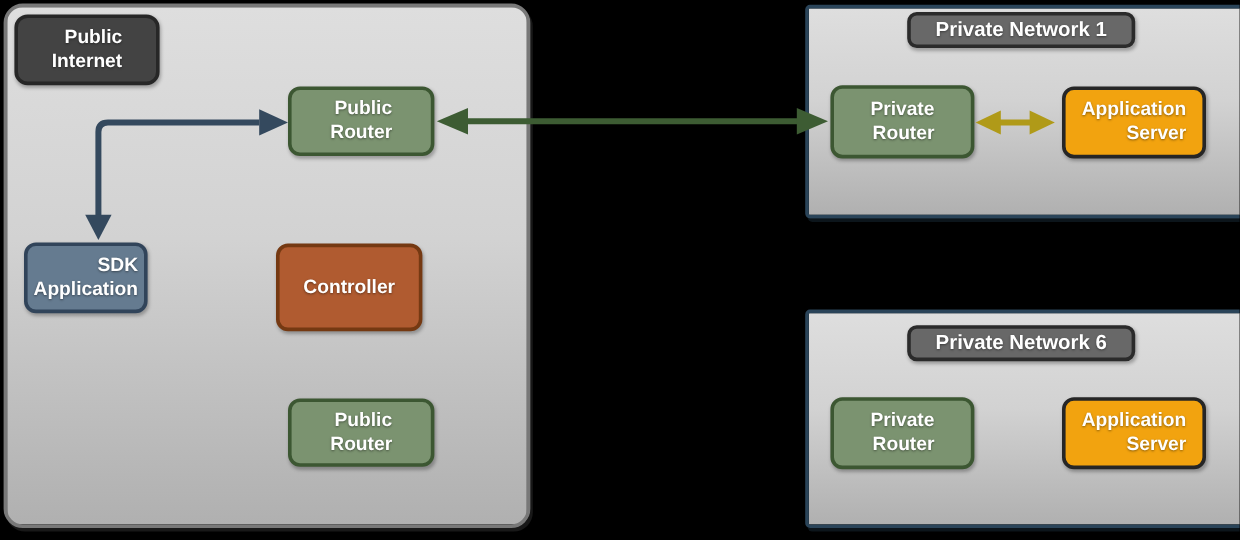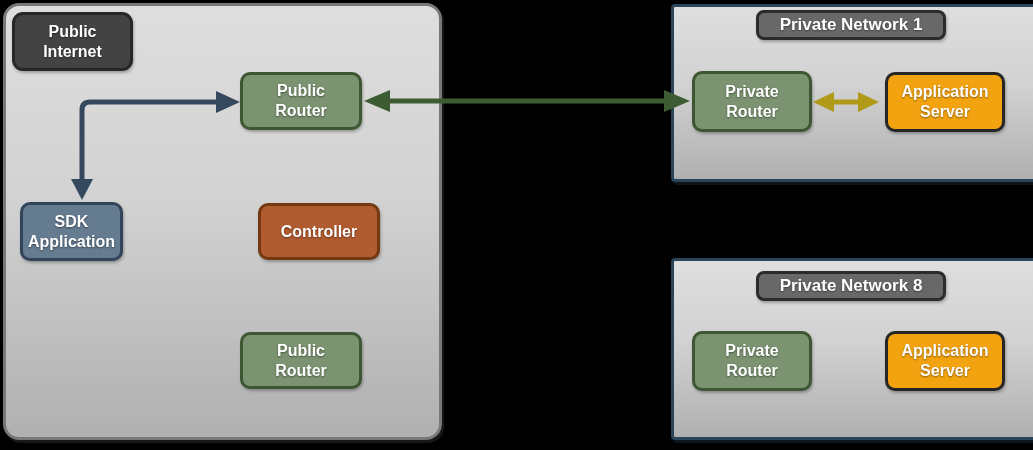--- a/index.html
+++ b/index.html
@@ -25,38 +25,38 @@
     border:3px solid #2a4459; border-radius:4px;
     box-shadow:2px 3px 0 rgba(20,35,45,0.6);
   }
   #zone-pn1 { top:4px; height:178px; }
   #zone-pn2 { top:258px; height:182px; }
 
   
   .node {
     position:absolute; box-sizing:border-box;
     display:flex; align-items:center; justify-content:center;
-    text-align:center; color:#ffffff; font-weight:bold;
+    text-align:right; color:#ffffff; font-weight:bold;
     font-size:16px; line-height:1.25; white-space:pre-line;
     border-radius:10px;
     text-shadow:0 1px 2px rgba(0,0,0,0.45);
     box-shadow:1px 2px 3px rgba(0,0,0,0.28);
   }
   .node.dark      { background:#434343; border:3px solid #272727; border-radius:11px; }
   .node.netlabel  { background:#686868; border:3px solid #2b2b2b; border-radius:8px; font-size:17px; white-space:nowrap; }
   .node.router    { background:#7b9370; border:3px solid #3c5732; }
   .node.sdk       { background:#657b90; border:3px solid #31445a; }
   .node.controller{ background:#b05b30; border:3px solid #753912; }
   .node.appserver { background:#f2a30f; border:3px solid #262626; }
 
   
   #n-public-internet      { left:6px;   top:6px;   width:121px; height:59px; }
   #n-public-router-top    { left:234px; top:66px;  width:122px; height:58px; }
   #n-sdk                  { left:14px;  top:196px; width:103px; height:59px; }
-  #n-controller           { left:252px; top:197px; width:122px; height:57px; }
+  #n-controller           { left:224px; top:197px; width:122px; height:73px; }
   #n-public-router-bottom { left:234px; top:326px; width:122px; height:57px; }
 
   #n-pn1-label        { left:82px;  top:3px;  width:190px; height:30px; }
   #n-private-router-1 { left:18px;  top:64px; width:120px; height:61px; }
   #n-app-server-1     { left:211px; top:65px; width:120px; height:60px; }
 
   #n-pn2-label        { left:82px;  top:10px; width:190px; height:30px; }
   #n-private-router-2 { left:18px;  top:70px; width:120px; height:60px; }
   #n-app-server-2     { left:211px; top:70px; width:120px; height:60px; }
 
@@ -85,21 +85,21 @@
 
   <div class="zone zone-private" id="zone-pn1">
     <div class="node netlabel" id="n-pn1-label">Private Network 1</div>
     <div class="node router" id="n-private-router-1">Private
 Router</div>
     <div class="node appserver" id="n-app-server-1">Application
 Server</div>
   </div>
 
   <div class="zone zone-private" id="zone-pn2">
-    <div class="node netlabel" id="n-pn2-label">Private Network 8</div>
+    <div class="node netlabel" id="n-pn2-label">Private Network 6</div>
     <div class="node router" id="n-private-router-2">Private
 Router</div>
     <div class="node appserver" id="n-app-server-2">Application
 Server</div>
   </div>
 
   <svg id="edges-layer" viewBox="0 0 1033 450">
     <g>
       <path d="M 82 181 L 82 110 Q 82 102 90 102 L 216 102" stroke="#34495e" stroke-width="5" fill="none"></path>
       <polygon points="82,200 71,179 93,179" fill="#34495e"></polygon>

